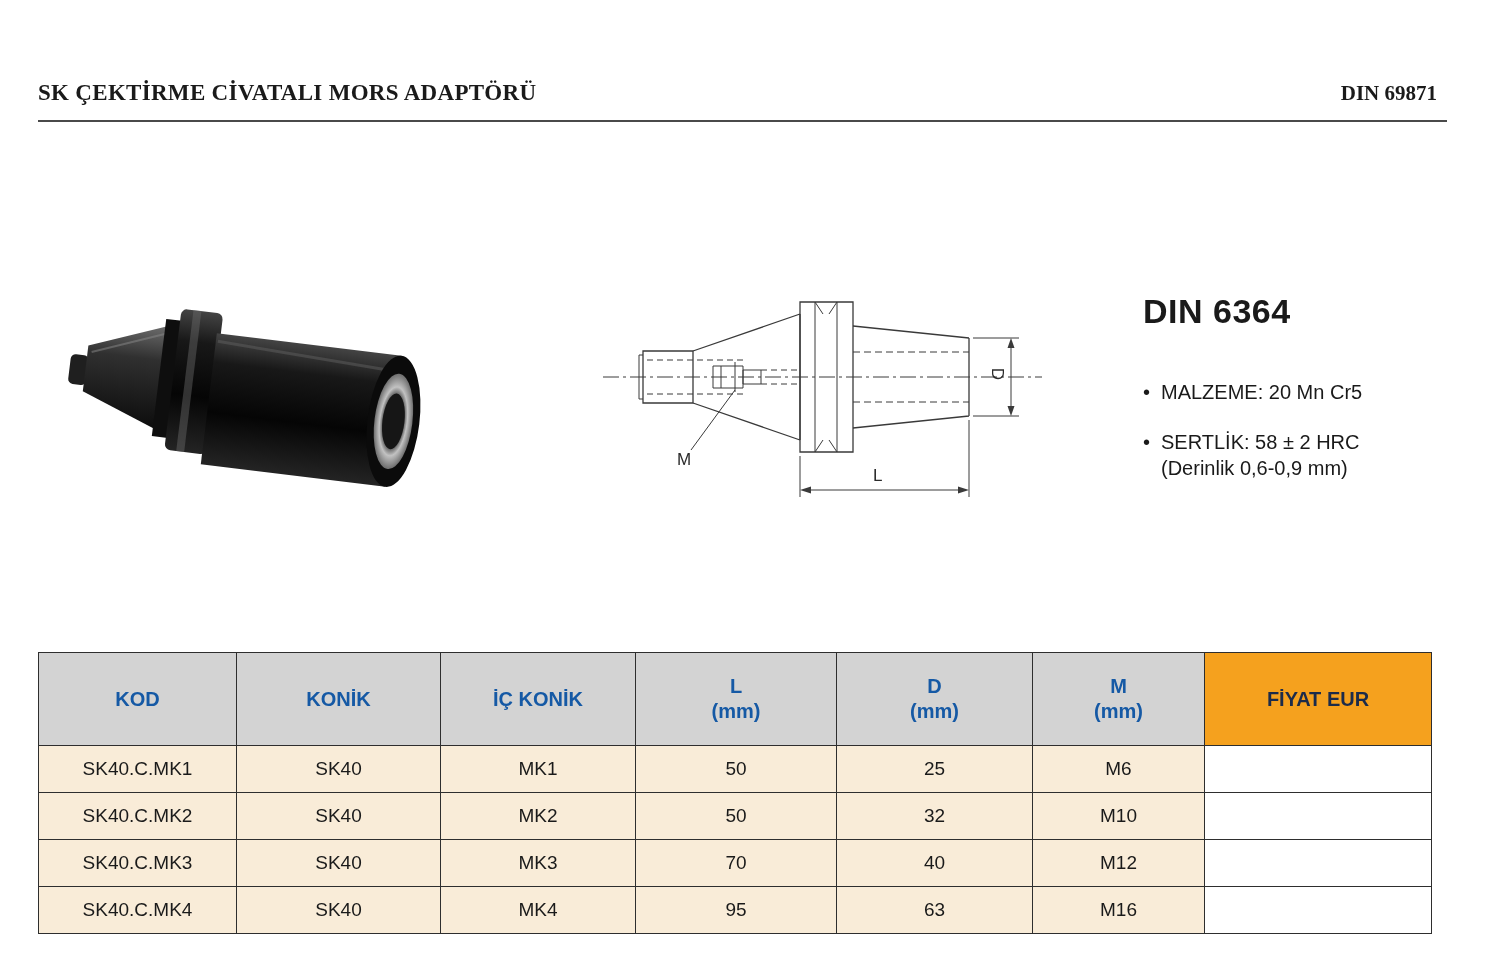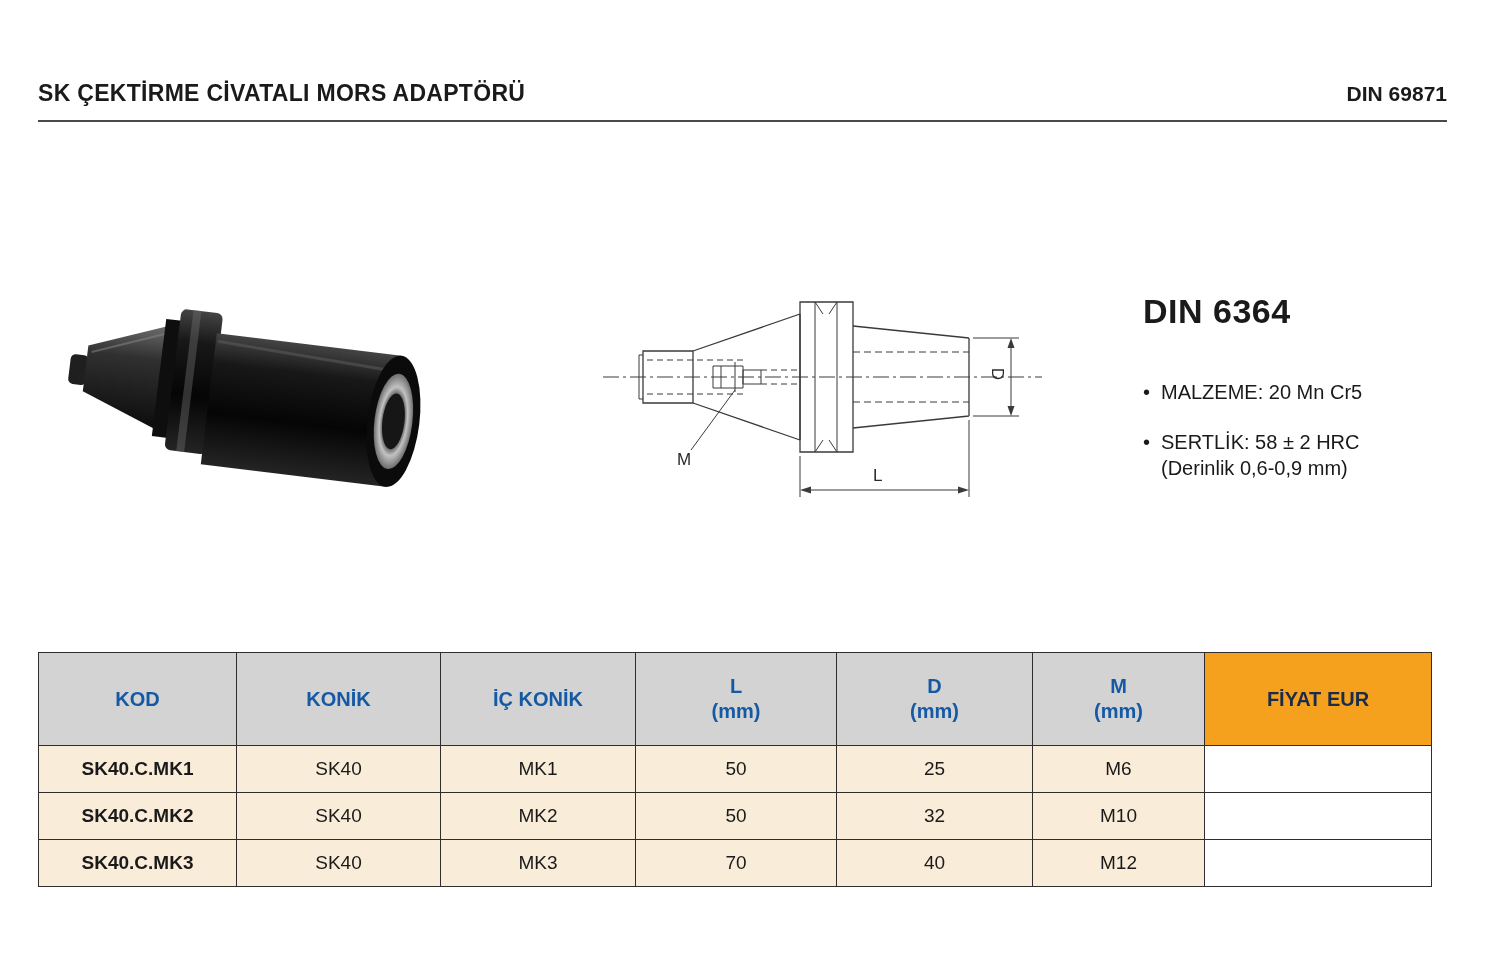--- a/index.html
+++ b/index.html
@@ -10,22 +10,22 @@
   }
   .page {
     position: relative;
     width: 1485px; height: 979px;
     background: #fff;
     overflow: hidden;
   }
 
   
   .page-header {
-    position: absolute; left: 38px; right: 38px; top: 80px;
-    display: flex; justify-content: space-between; align-items: baseline;
+    position: absolute; left: 38px; right: 48px; top: 80px;
+    display: flex; justify-content: space-between; align-items: baseline; font-family: Liberation Serif, serif;
   }
   .page-title {
     margin: 0; font-size: 23px; font-weight: bold; letter-spacing: .3px;
   }
   .header-standard { font-size: 21px; font-weight: bold; }
   .header-rule {
     position: absolute; left: 38px; right: 38px; top: 120px;
     border-top: 2px solid #4a4a4a; height: 0;
   }
 
@@ -81,21 +81,21 @@
     background: var(--accent-orange, #f5a11e);
     color: var(--fiyat-header-text, #1c2b4a);
   }
   .spec-table thead .h-line { display: block; line-height: 1.25; }
   .spec-table thead .h-line:empty { display: none; }
   .spec-table tbody td {
     height: 46px;
     background: var(--row-cream, #f9ecd8);
     font-size: 19px;
   }
-  .spec-table tbody td.kod { font-weight: bold; text-align: center; }
+  .spec-table tbody td.kod { font-weight: normal; text-align: center; }
   .spec-table tbody td.price { background: #ffffff; }
 </style>
 </head>
 <body>
 
 <div class="page">
 
   <div class="page-header">
     <h1 class="page-title">SK ÇEKTİRME CİVATALI MORS ADAPTÖRÜ</h1>
     <div class="header-standard">DIN 69871</div>
@@ -257,17 +257,26 @@
         </tr>
         <tr>
           <td class="kod">SK40.C.MK3</td>
           <td>SK40</td>
           <td>MK3</td>
           <td>70</td>
           <td>40</td>
           <td>M12</td>
           <td class="price"></td>
         </tr>
+        <tr>
+          <td class="kod">SK40.C.MK4</td>
+          <td>SK40</td>
+          <td>MK4</td>
+          <td>95</td>
+          <td>63</td>
+          <td>M16</td>
+          <td class="price"></td>
+        </tr>
       </tbody>
     </table>
   </div>
 
 </div>
 
 </body></html>

